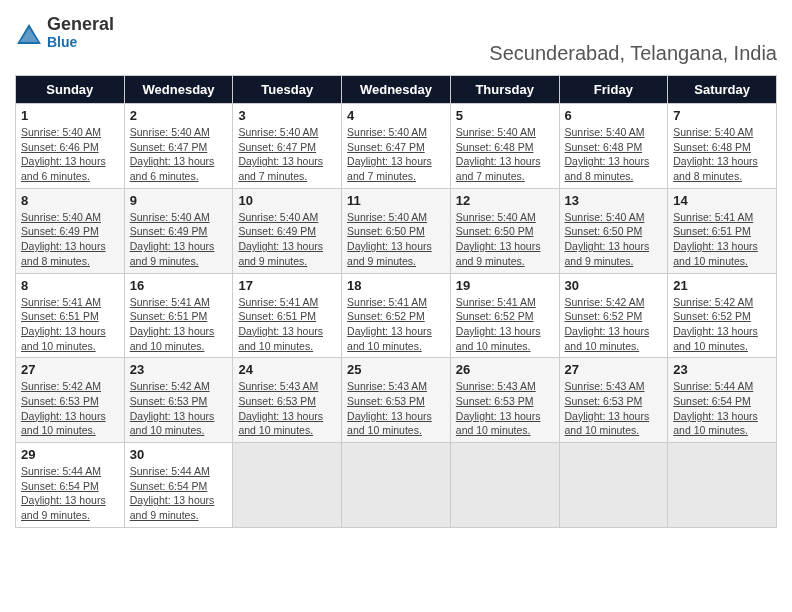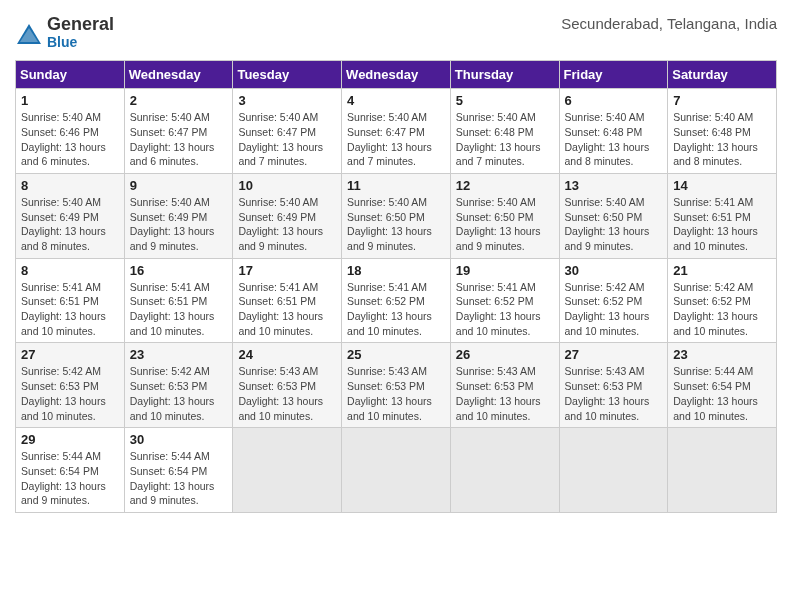--- a/index.html
+++ b/index.html
@@ -42,33 +42,34 @@
     }
     .title-area {
       text-align: right;
     }
     .month-title {
       font-size: 36px;
       font-weight: bold;
       color: #333;
     }
     .location-title {
-      font-size: 15px;
+      font-size: 20px;
       color: #555;
+      margin-top: 27px;
     }
     .calendar-table {
       width: 100%;
       border-collapse: collapse;
       font-size: 11px;
     }
     .calendar-table thead tr th {
-      background-color: #4c1d95;
+      background-color: #0f172a;
       color: #fff;
       padding: 6px 4px;
-      text-align: left;
+      text-align: center;
       font-size: 13px;
       font-weight: bold;
       border: 1px solid #ccc;
     }
     .calendar-table tbody tr td {
       border: 1px solid #ccc;
       vertical-align: top;
       padding: 4px 5px;
       width: calc(100% / 7);
       height: 80px;
@@ -84,20 +85,21 @@
       font-size: 13px;
       font-weight: bold;
       color: #222;
       display: block;
       margin-bottom: 2px;
     }
     .day-info {
       color: #444;
       font-size: 10.5px;
       line-height: 1.4;
+      text-decoration: underline;
     }
     .last-row td {
       height: 70px;
     }
   </style>
 </head>
 <body>
 
 <div class="header-area">
   <div class="logo">

